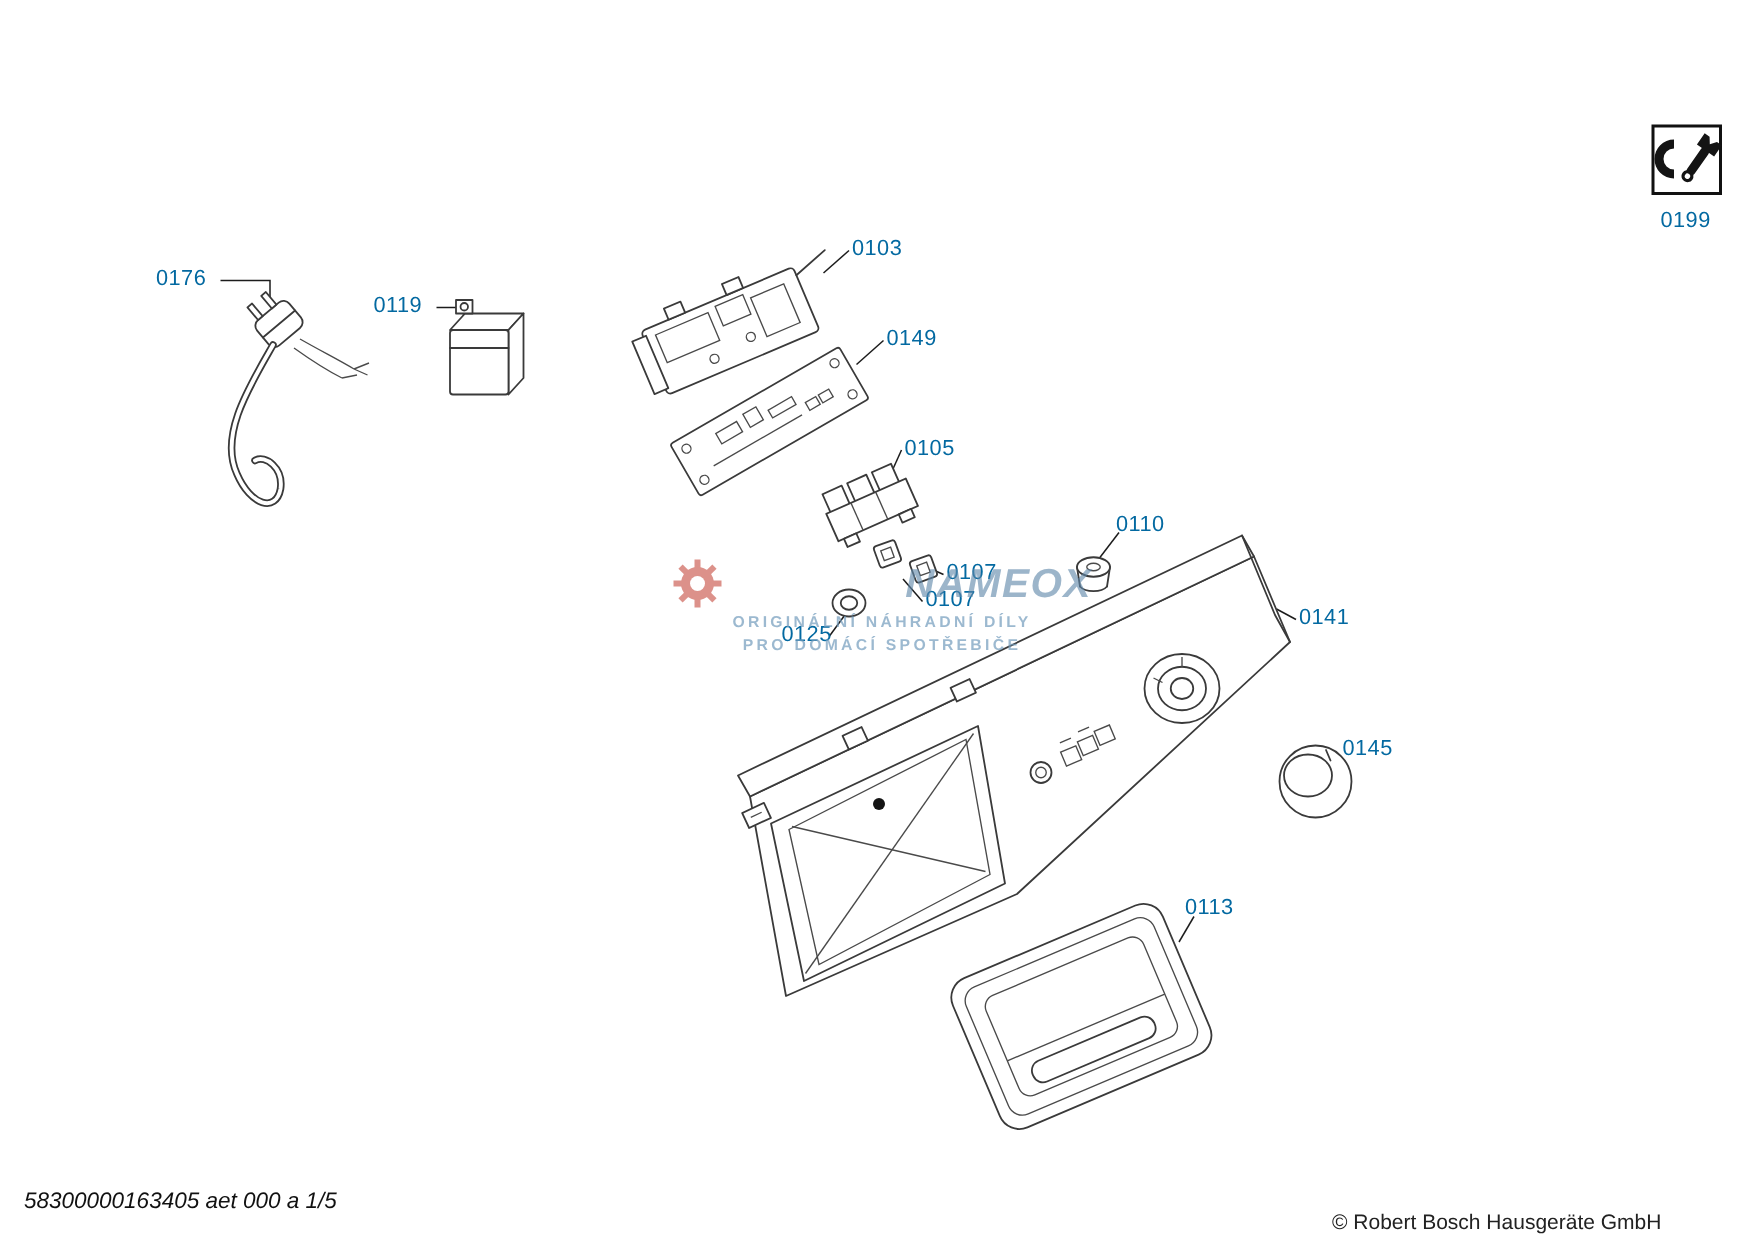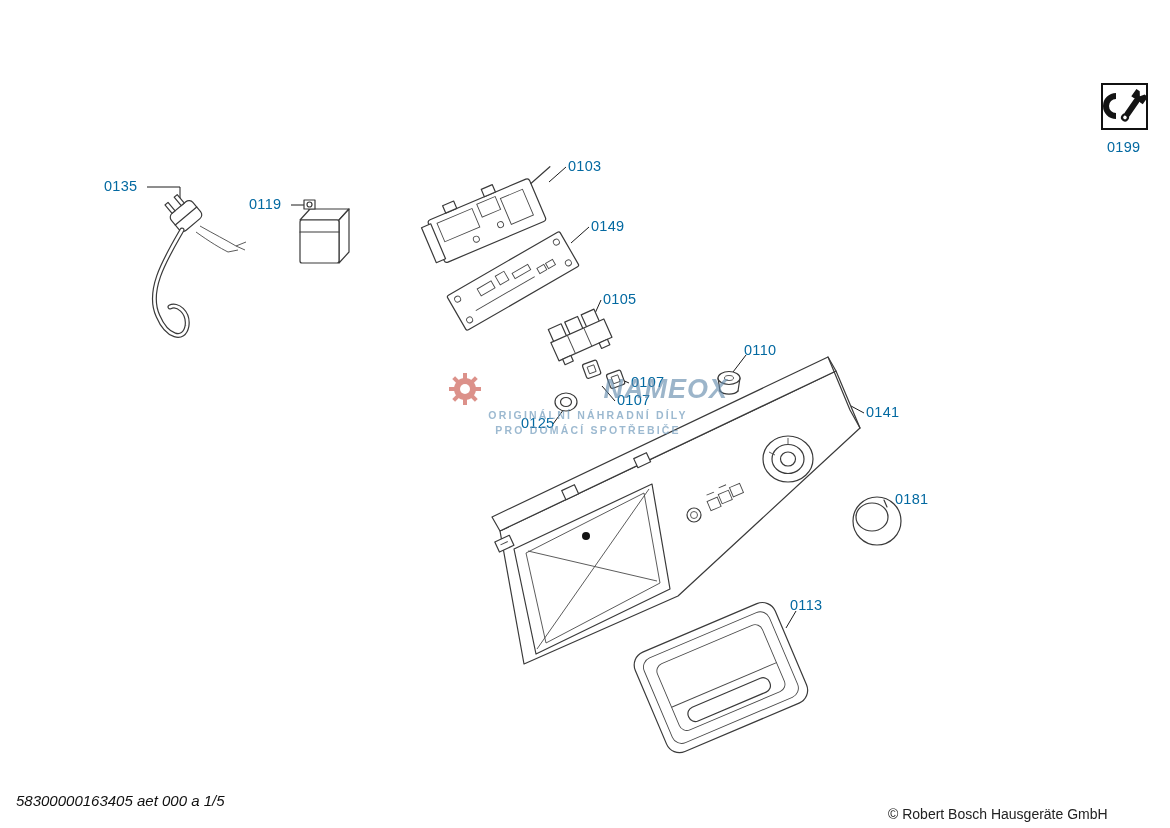--- a/index.html
+++ b/index.html
@@ -193,31 +193,31 @@
       <path class="blk" d="M1116,93 A13,13 0 1 0 1116,119 L1116,113 A7,7 0 1 1 1116,99 Z"></path>
       <g transform="rotate(35 1133 106)">
         <rect class="blk" x="1130" y="98" width="6" height="20" rx="2"></rect>
         <path class="blk" d="M1126,99 L1126,90 L1130,90 L1133,94 L1136,90 L1140,90 L1140,99 Z"></path>
         <circle class="blk" cx="1133" cy="120" r="4"></circle>
         <circle cx="1133" cy="120" r="1.8" fill="#fff"></circle>
       </g>
     </g>
   </svg>
 
-  <div class="part-label" style="left:104px;top:178px">0135</div>
+  <div class="part-label" style="left:104px;top:178px">0176</div>
   <div class="part-label" style="left:249px;top:196px">0119</div>
   <div class="part-label" style="left:568px;top:158px">0103</div>
   <div class="part-label" style="left:591px;top:218px">0149</div>
   <div class="part-label" style="left:603px;top:291px">0105</div>
   <div class="part-label" style="left:521px;top:415px">0125</div>
   <div class="part-label" style="left:631px;top:374px">0107</div>
   <div class="part-label" style="left:617px;top:392px">0107</div>
   <div class="part-label" style="left:744px;top:342px">0110</div>
   <div class="part-label" style="left:866px;top:404px">0141</div>
-  <div class="part-label" style="left:895px;top:491px">0181</div>
+  <div class="part-label" style="left:895px;top:491px">0145</div>
   <div class="part-label" style="left:790px;top:597px">0113</div>
   <div class="part-label" style="left:1107px;top:139px">0199</div>
 
   <div class="watermark">
     <div class="wm-row1">
       <svg width="34" height="34" viewBox="0 0 34 34" style="opacity:.55">
         <g fill="#c0392b">
           <rect x="15" y="1" width="4" height="6"></rect>
           <rect x="15" y="27" width="4" height="6"></rect>
           <rect x="1" y="15" width="6" height="4"></rect>

